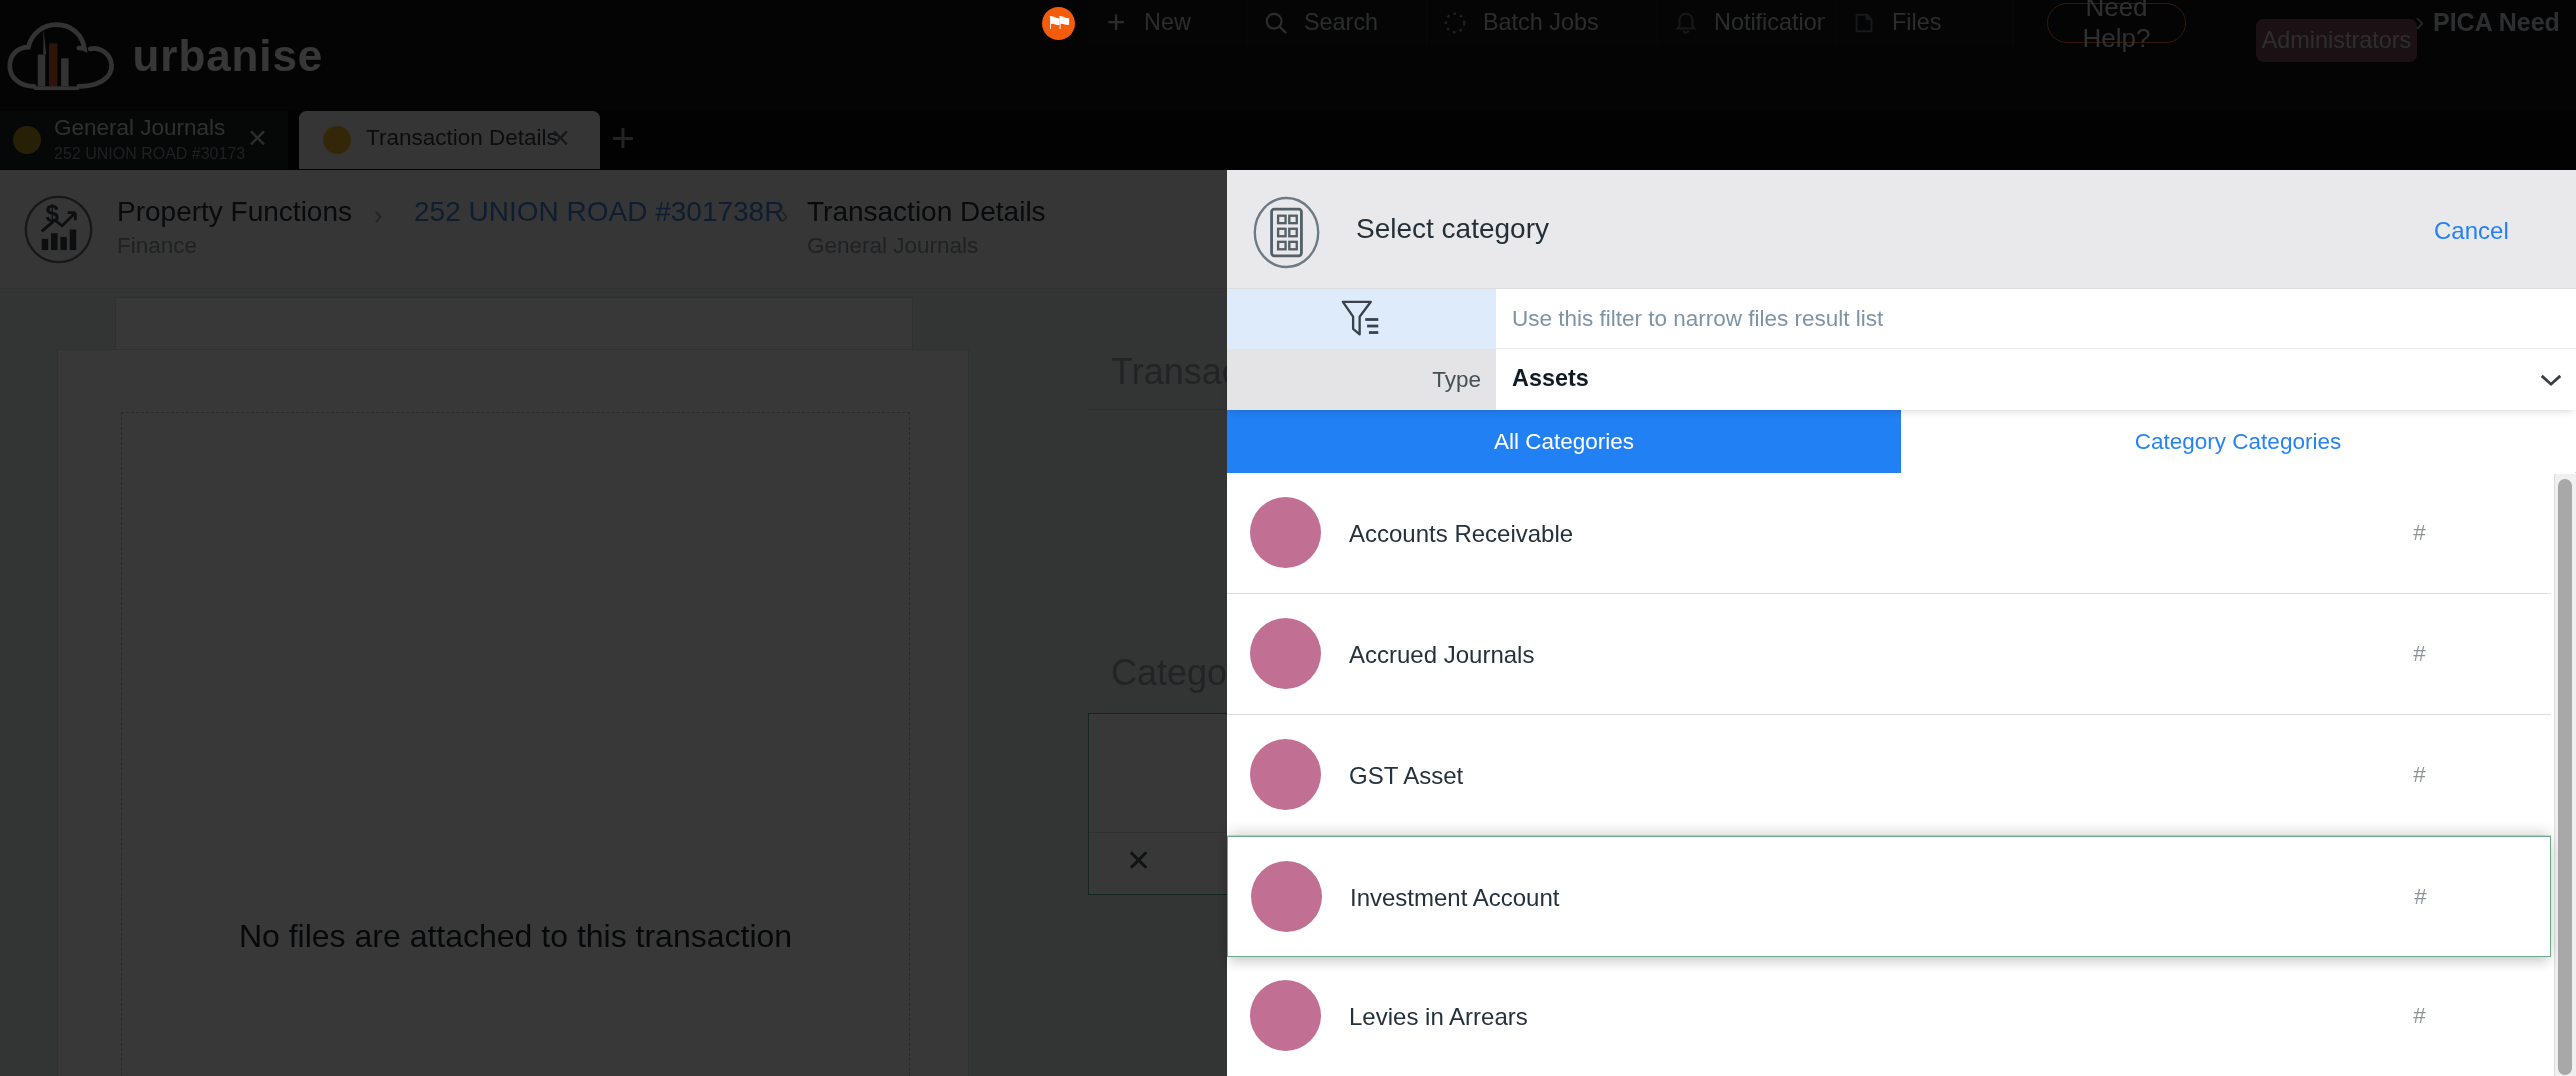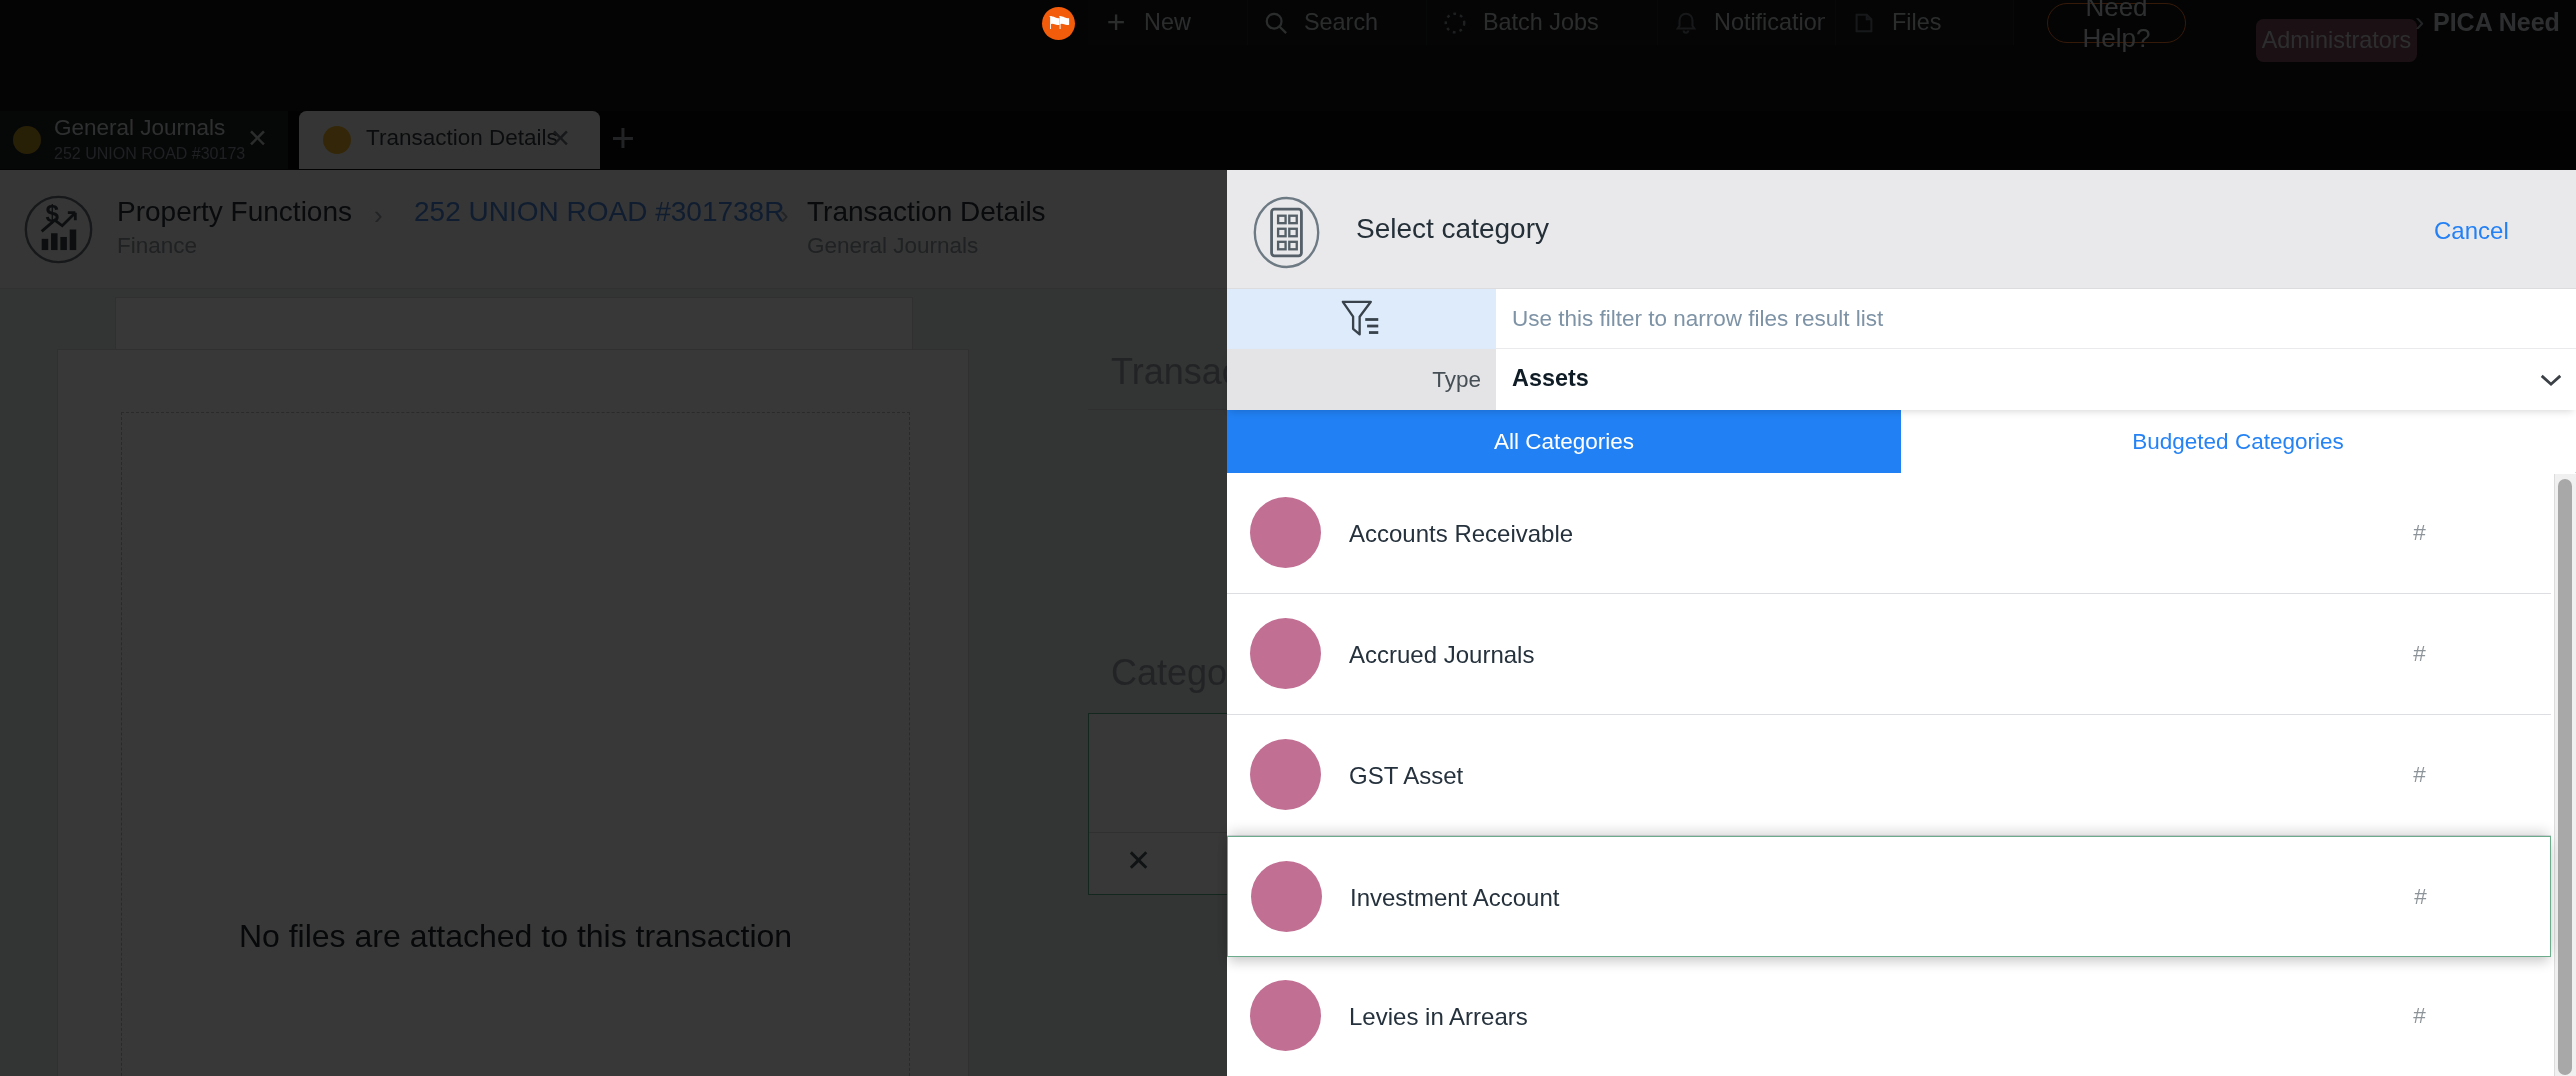--- a/index.html
+++ b/index.html
@@ -90,20 +90,34 @@
   .m-thumb { position:absolute; left:2.8px; top:5.6px; width:14px; height:596px; border-radius:7.5px; background:#a8a8a8; }
 
   svg { display:block; }
 </style>
 </head>
 <body>
 
 <div class="screen">
 
   <div class="topbar">
+    <div class="logo">
+      <span>
+        <svg width="114" height="77" viewBox="0 0 122 82">
+          <path d="M30 74 C14 74 4 64 4 52 C4 40 13 32 24 32 C27 18 39 8 54 8 C70 8 82 19 84 34 C82 33 80 33 78 33" fill="none" stroke="#e6e6e6" stroke-width="5" stroke-linecap="round"></path>
+          <path d="M78 74 C108 74 116 58 112 46 C108 36 98 32 90 34" fill="none" stroke="#e6e6e6" stroke-width="5" stroke-linecap="round"></path>
+          <rect x="34" y="40" width="8" height="34" fill="#e6e6e6"></rect>
+          <rect x="46" y="28" width="9" height="46" fill="#d06020"></rect>
+          <rect x="59" y="44" width="8" height="30" fill="#e6e6e6"></rect>
+          <path d="M40 40 L40 12 L43 40" fill="#e6e6e6"></path>
+          <rect x="30" y="74" width="48" height="4" fill="#e6e6e6"></rect>
+        </svg>
+      </span>
+      <span class="logo-word">urbanise</span>
+    </div>
 
     <div class="navcell" style="left:1088px; width:160px;">
       <span class="nicon" style="font-size:32px; font-weight:300;">+</span>
       <span>New</span>
     </div>
     <div class="navcell" style="left:1248px; width:179px;">
       <span class="nicon">
         <svg width="24" height="24" viewBox="0 0 26 26">
             <circle cx="11" cy="11" r="8" fill="none" stroke="#c2c6ca" stroke-width="2.4"></circle>
             <line x1="17" y1="17" x2="24" y2="24" stroke="#c2c6ca" stroke-width="2.4"></line>
@@ -242,21 +256,21 @@
       <span class="m-type-value">Assets</span>
       <span class="m-type-chev">
         <svg width="26" height="17" viewBox="0 0 28 18">
             <polyline points="4,4 14,13 24,4" fill="none" stroke="#3a4045" stroke-width="3"></polyline>
           </svg>
       </span>
     </div>
 
     <div class="m-cattabs">
       <div class="m-cattab-all">All Categories</div>
-      <div class="m-cattab-budg">Budgeted Categories</div>
+      <div class="m-cattab-budg">Category Categories</div>
     </div>
 
     <div class="m-list">
       <div class="m-row" style="top:0;">
         <span class="avatar"></span>
         <span class="rlabel">Accounts Receivable</span>
         <span class="rhash">#</span>
       </div>
       <div class="m-row" style="top:121px;">
         <span class="avatar"></span>

